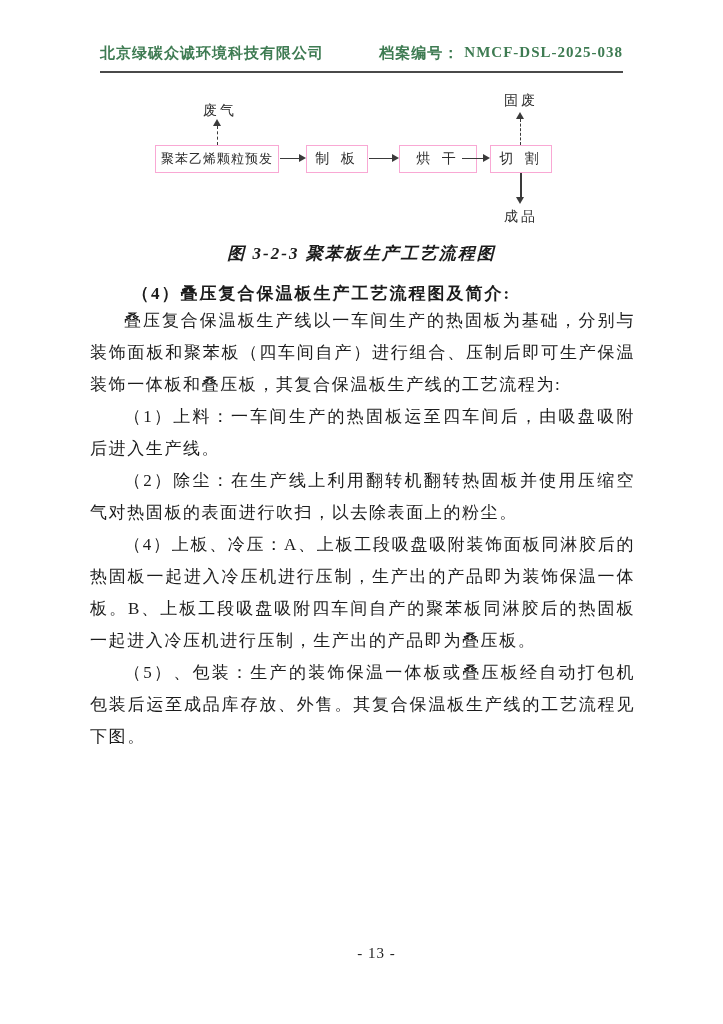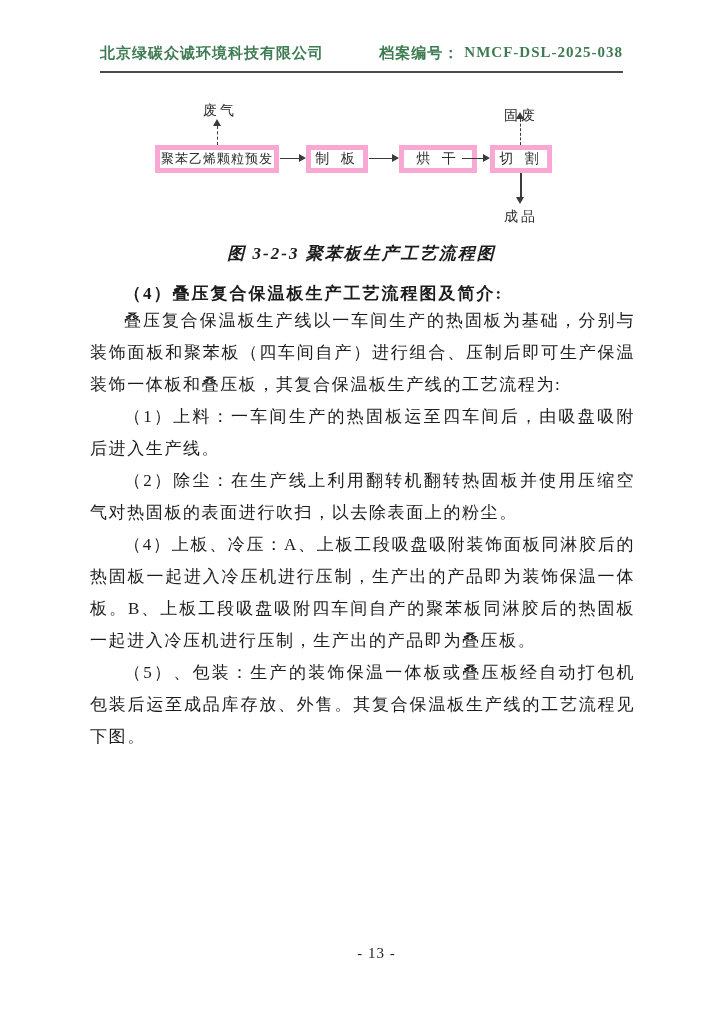--- a/index.html
+++ b/index.html
@@ -46,21 +46,21 @@
   }
   .diagram .lbl {
     position: absolute;
     white-space: nowrap;
     letter-spacing: 3px;
   }
   .flowbox {
     position: absolute;
     top: 55px;
     height: 28px;
-    border: 5px solid #f9a8d4;
+    border: 1px solid #f9a8d4;
     background: #fff;
     display: flex;
     align-items: center;
     justify-content: center;
     white-space: nowrap;
   }
   .box-1 { left: 155px; width: 124px; font-size: 13px; letter-spacing: 1px; }
   .box-2 { left: 306px; width: 62px; letter-spacing: 4px; }
   .box-3 { left: 399px; width: 78px; letter-spacing: 4px; }
   .box-4 { left: 490px; width: 62px; letter-spacing: 4px; }
@@ -111,38 +111,38 @@
   .tri-down {
     position: absolute;
     left: 516px;
     top: 107px;
     width: 0; height: 0;
     border-left: 4.5px solid transparent;
     border-right: 4.5px solid transparent;
     border-top: 7px solid #3a3a3a;
   }
   .lbl-wastegas { left: 203px; top: 12px; }
-  .lbl-solidwaste { left: 504px; top: 17px; }
+  .lbl-solidwaste { left: 504px; top: 2px; }
   .lbl-product { left: 504px; top: 118px; }
   
   .caption {
     position: absolute;
     top: 242px;
     left: 0;
     width: 723px;
     text-align: center;
     font-size: 17px;
     font-weight: bold;
     letter-spacing: 2px;
     font-style: italic;
   }
   .section-heading {
     position: absolute;
     top: 282px;
-    left: 90px;
+    left: 98px;
     right: 88px;
     font-size: 17px;
     font-weight: bold;
     letter-spacing: 2px;
     text-indent: 2em;
   }
   .body-text {
     position: absolute;
     top: 305px;
     left: 90px;

